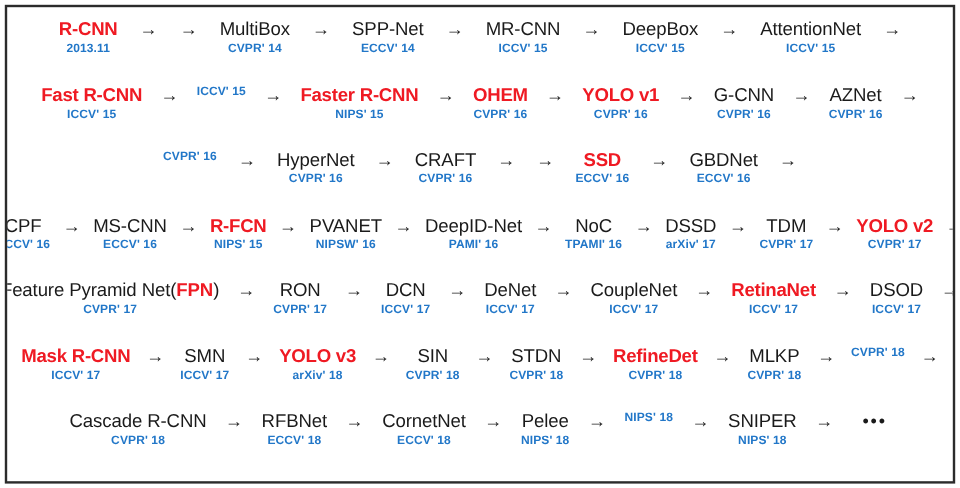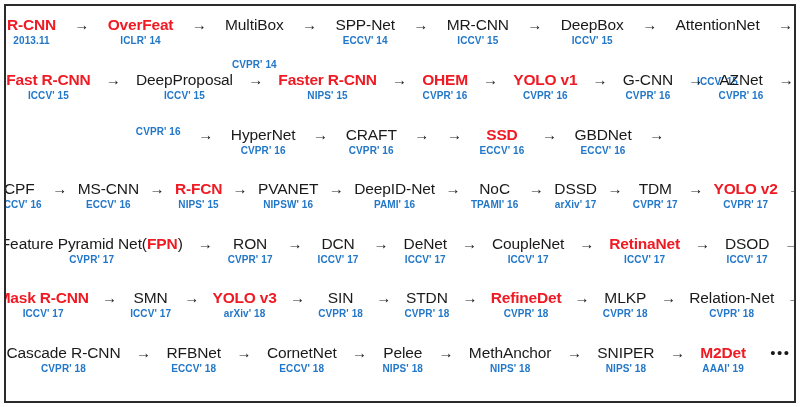--- a/index.html
+++ b/index.html
@@ -108,59 +108,54 @@
 
 <div id="figure">
   <div id="frame">
     <div id="rows">
         <div class="row">
           <div class="node hl" style="margin-right: 16.37px;">
             <div class="node-name">R-CNN</div>
             <div class="node-venue">2013.11</div>
           </div>
           <span class="arrow" style="margin-right: 16.37px;">→</span>
-          <div class="node hl" style="margin-right: 16.37px;">
-            <div class="node-name">OverFeat</div>
-            <div class="node-venue">ICLR' 14</div>
-          </div>
-          <span class="arrow" style="margin-right: 16.37px;">→</span>
-          <div class="node" style="margin-right: 16.37px; gap: 24px;">
+          <span class="arrow" style="margin-right: 16.37px;">→</span>
+          <div class="node" style="margin-right: 16.37px;">
             <div class="node-name">MultiBox</div>
             <div class="node-venue">CVPR' 14</div>
           </div>
           <span class="arrow" style="margin-right: 16.37px;">→</span>
           <div class="node" style="margin-right: 16.37px;">
             <div class="node-name">SPP-Net</div>
             <div class="node-venue">ECCV' 14</div>
           </div>
           <span class="arrow" style="margin-right: 16.37px;">→</span>
           <div class="node" style="margin-right: 16.37px;">
             <div class="node-name">MR-CNN</div>
             <div class="node-venue">ICCV' 15</div>
           </div>
           <span class="arrow" style="margin-right: 16.37px;">→</span>
           <div class="node" style="margin-right: 16.37px;">
             <div class="node-name">DeepBox</div>
             <div class="node-venue">ICCV' 15</div>
           </div>
           <span class="arrow" style="margin-right: 16.37px;">→</span>
-          <div class="node" style="margin-right: 16.37px; gap: 41px;">
+          <div class="node" style="margin-right: 16.37px;">
             <div class="node-name">AttentionNet</div>
             <div class="node-venue">ICCV' 15</div>
           </div>
           <span class="arrow">→</span>
         </div>
         <div class="row">
           <div class="node hl" style="margin-right: 13.23px;">
             <div class="node-name">Fast R-CNN</div>
             <div class="node-venue">ICCV' 15</div>
           </div>
           <span class="arrow" style="margin-right: 13.23px;">→</span>
           <div class="node" style="margin-right: 13.23px;">
-            <div class="node-name">DeepProposal</div>
             <div class="node-venue">ICCV' 15</div>
           </div>
           <span class="arrow" style="margin-right: 13.23px;">→</span>
           <div class="node hl" style="margin-right: 13.23px;">
             <div class="node-name">Faster R-CNN</div>
             <div class="node-venue">NIPS' 15</div>
           </div>
           <span class="arrow" style="margin-right: 13.23px;">→</span>
           <div class="node hl" style="margin-right: 13.23px;">
             <div class="node-name">OHEM</div>
@@ -324,21 +319,20 @@
             <div class="node-name">RefineDet</div>
             <div class="node-venue">CVPR' 18</div>
           </div>
           <span class="arrow" style="margin-right: 11.24px;">→</span>
           <div class="node" style="margin-right: 11.24px;">
             <div class="node-name">MLKP</div>
             <div class="node-venue">CVPR' 18</div>
           </div>
           <span class="arrow" style="margin-right: 11.24px;">→</span>
           <div class="node" style="margin-right: 11.24px;">
-            <div class="node-name">Relation-Net</div>
             <div class="node-venue">CVPR' 18</div>
           </div>
           <span class="arrow">→</span>
         </div>
         <div class="row">
           <div class="node" style="margin-right: 13.46px;">
             <div class="node-name">Cascade R-CNN</div>
             <div class="node-venue">CVPR' 18</div>
           </div>
           <span class="arrow" style="margin-right: 13.46px;">→</span>
@@ -351,30 +345,25 @@
             <div class="node-name">CornetNet</div>
             <div class="node-venue">ECCV' 18</div>
           </div>
           <span class="arrow" style="margin-right: 13.46px;">→</span>
           <div class="node" style="margin-right: 13.46px;">
             <div class="node-name">Pelee</div>
             <div class="node-venue">NIPS' 18</div>
           </div>
           <span class="arrow" style="margin-right: 13.46px;">→</span>
           <div class="node" style="margin-right: 13.46px;">
-            <div class="node-name">MethAnchor</div>
             <div class="node-venue">NIPS' 18</div>
           </div>
           <span class="arrow" style="margin-right: 13.46px;">→</span>
           <div class="node" style="margin-right: 13.46px;">
             <div class="node-name">SNIPER</div>
             <div class="node-venue">NIPS' 18</div>
           </div>
           <span class="arrow" style="margin-right: 13.46px;">→</span>
-          <div class="node hl" style="margin-right: 13.46px;">
-            <div class="node-name">M2Det</div>
-            <div class="node-venue">AAAI' 19</div>
-          </div>
           <span class="ellipsis">•••</span>
         </div>
       </div>
   </div>
 </div>
 
 </body></html>

